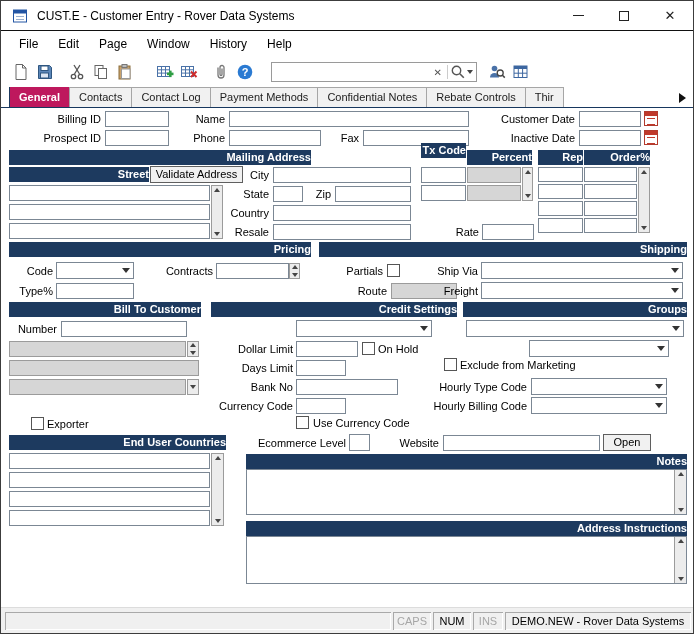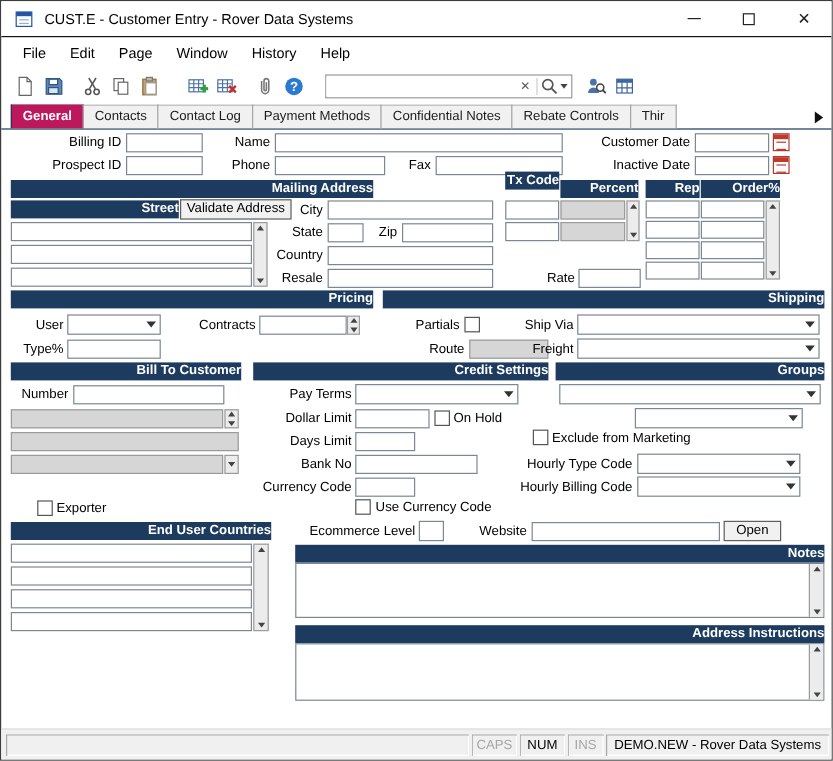--- a/index.html
+++ b/index.html
@@ -272,21 +272,21 @@
   <input class="inp" style="left: 537px; top: 217px; width: 45px; height: 15px;" type="text">
   <input class="inp" style="left: 583px; top: 217px; width: 53px; height: 15px;" type="text">
   <div class="sbar" style="left:637px;top:166px;width:12px;height:66px">
     <span class="tri-up"></span>
     <span class="tri-dn"></span>
   </div>
 
   <div class="hdr" style="left:8px;top:241px;width:302px">Pricing</div>
   <div class="hdr" style="left:318px;top:241px;width:368px">Shipping</div>
 
-  <span class="lbl" style="left:8px;top:262px;width:44px">User</span>
+  <span class="lbl" style="left:8px;top:262px;width:44px">Code</span>
   <div class="dd" style="left:55px;top:261px;width:78px">
       <span class="tri-dn-b"></span>
     </div>
   <span class="lbl" style="left:158px;top:262px;width:54px">Contracts</span>
   <input class="inp" style="left: 215px; top: 262px; width: 73px;" type="text">
   <div class="sbar" style="left:288px;top:262px;width:11px;height:16px;padding:1px 0">
     <span class="tri-up"></span>
     <span class="tri-dn"></span>
   </div>
   <span class="lbl" style="left:8px;top:282px;width:44px">Type%</span>
@@ -315,21 +315,20 @@
   <div class="sbar" style="left:186px;top:340px;width:12px;height:16px;padding:1px 0">
     <span class="tri-up"></span>
     <span class="tri-dn"></span>
   </div>
   <div class="gray" style="left:8px;top:359px;width:190px"></div>
   <div class="gray" style="left:8px;top:378px;width:177px"></div>
   <div class="sbar" style="left:186px;top:378px;width:12px;height:16px;justify-content:center">
     <span class="tri-dn"></span>
   </div>
 
-  <span class="lbl" style="left:180px;top:320px;width:112px">Pay Terms</span>
   <div class="dd" style="left:295px;top:319px;width:136px">
       <span class="tri-dn-b"></span>
     </div>
   <span class="lbl" style="left:180px;top:340px;width:112px">Dollar Limit</span>
   <input class="inp" style="left: 295px; top: 340px; width: 62px;" type="text">
   <div class="cb" style="left:361px;top:341px"></div>
   <span class="lbl-l" style="left:377px;top:340px;width:55px">On Hold</span>
   <span class="lbl" style="left:180px;top:359px;width:112px">Days Limit</span>
   <input class="inp" style="left: 295px; top: 359px; width: 50px;" type="text">
   <span class="lbl" style="left:180px;top:378px;width:112px">Bank No</span>

